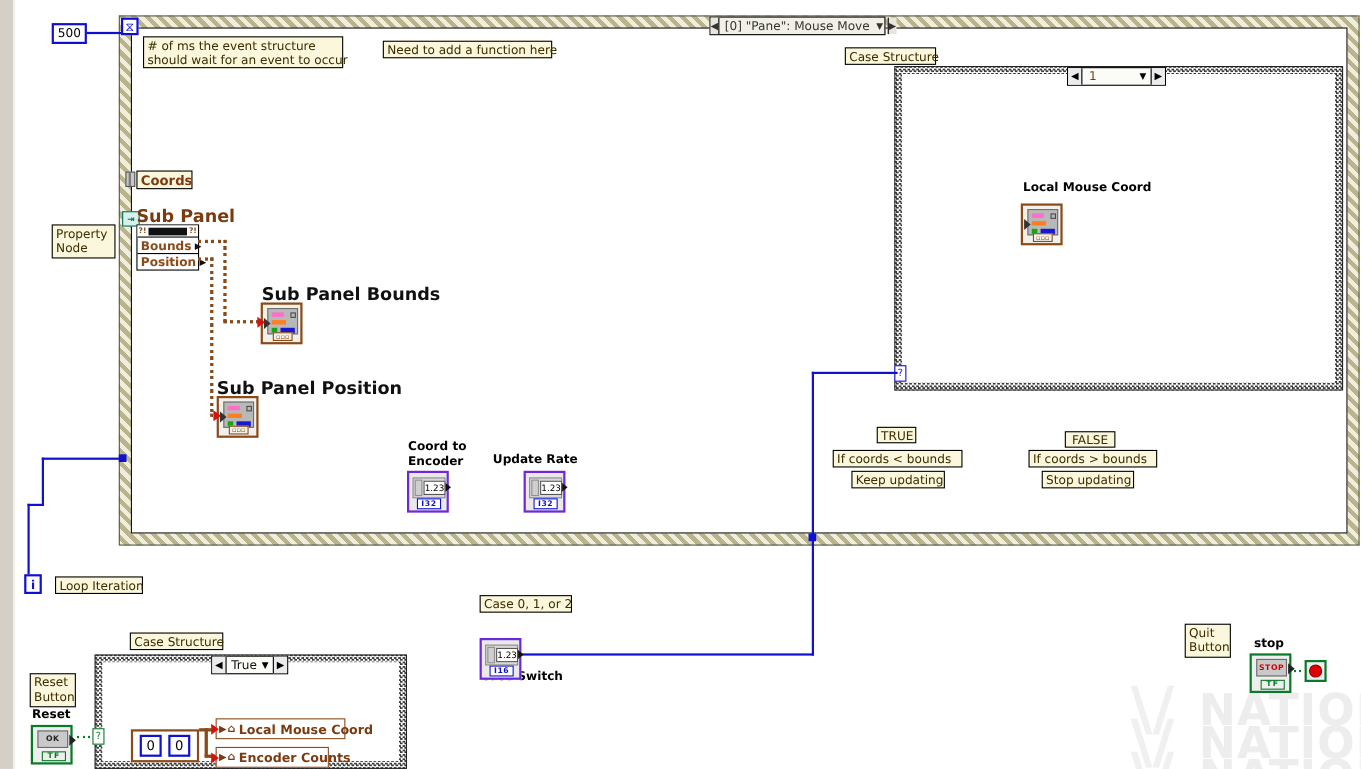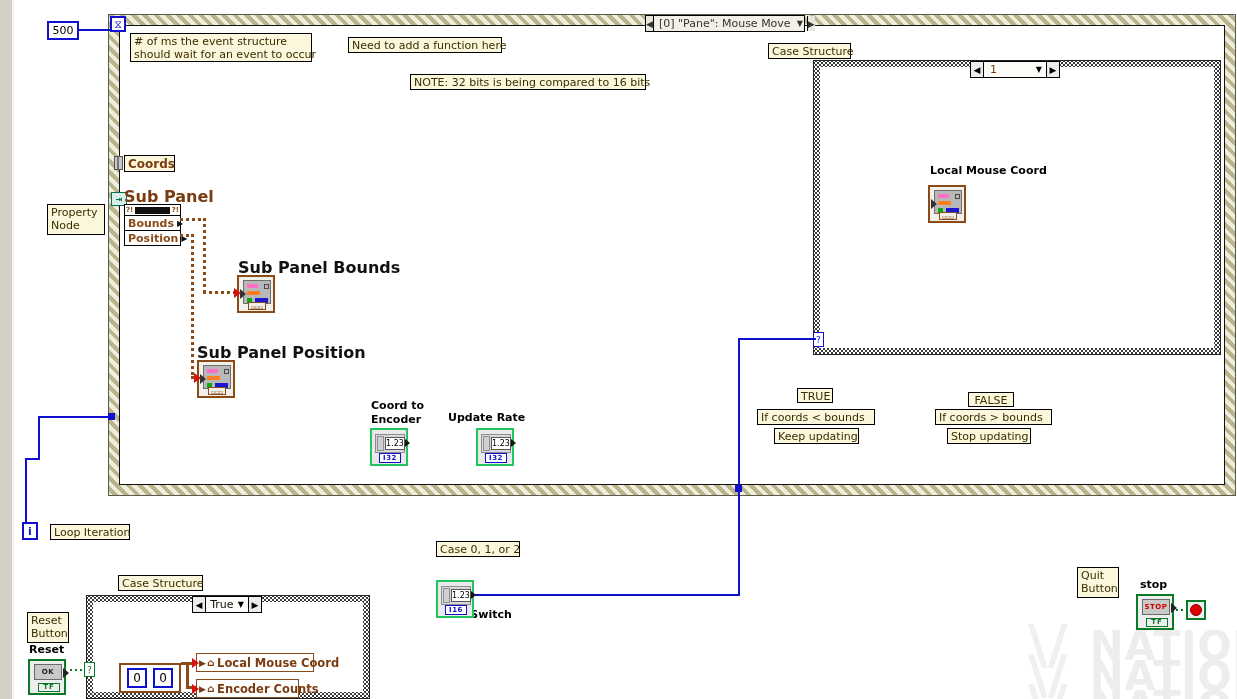--- a/index.html
+++ b/index.html
@@ -101,21 +101,21 @@
     box-sizing:border-box;display:flex;align-items:center;justify-content:center;
     font-size:11px;color:#1010d0;font-weight:bold;
   }
   .term-zero{
     position:absolute;width:20px;height:20px;border:2px solid #1010d0;background:#fff;
     box-sizing:border-box;display:flex;align-items:center;justify-content:center;
     font-size:12px;color:#000;
   }
 
   
-  .ind-num{position:absolute;width:38px;height:38px;border:2px solid #22c55e;background:#e9e9e9;box-sizing:border-box;}
+  .ind-num{position:absolute;width:38px;height:38px;border:2px solid #6d28d9;background:#e9e9e9;box-sizing:border-box;}
   .ind-num .body{position:absolute;left:3px;top:4px;width:30px;height:19px;background:#d9d9d9;border:1px solid #8c8c8c;box-sizing:border-box;}
   .ind-num .slider{position:absolute;left:1px;top:1px;width:7px;height:15px;background:#cfcfcf;border:1px solid #909090;box-sizing:border-box;}
   .ind-num .val{position:absolute;left:9px;top:2px;width:20px;height:13px;background:#fff;border:1px solid #555;box-sizing:border-box;font-size:8px;line-height:11px;text-align:center;color:#000;}
   .ind-num .tag{position:absolute;left:7px;bottom:1px;width:22px;height:10px;background:#fff;border:1px solid #1010d0;box-sizing:border-box;
     font-size:7px;line-height:8px;text-align:center;color:#1010d0;font-weight:bold;letter-spacing:0.5px;}
   .ind-num .nub{position:absolute;right:-4px;top:9px;width:0;height:0;border-top:4px solid transparent;border-bottom:4px solid transparent;border-left:5px solid #111;}
 
   
   .clus{position:absolute;width:38px;height:38px;border:2px solid #8a4b18;background:#f2f0ea;box-sizing:border-box;}
   .clus .face{position:absolute;left:4px;top:3px;width:28px;height:24px;background:#b8b8b8;border:1px solid #6e6e6e;box-sizing:border-box;}
@@ -199,21 +199,20 @@
   </div>
 
   <div class="term-num" style="left:47px;top:21px;width:32px;height:19px;">500</div>
   <div class="wire-blue" style="left:79px;top:29px;width:33px;height:2px;"></div>
   <div class="wire-blue" style="left:110px;top:18px;width:2px;height:13px;"></div>
   <div class="term-timeout" style="left:110px;top:16px;">⧖</div>
 
   <div class="note" style="left:130px;top:33px;width:182px;height:29px;"># of ms the event structure
 should wait for an event to occur</div>
   <div class="note" style="left:348px;top:37px;width:154px;height:16px;">Need to add a function here</div>
-  <div class="note" style="left:410px;top:74px;width:236px;height:16px;">NOTE: 32 bits is being compared to 16 bits</div>
   <div class="note" style="left:768px;top:43px;width:83px;height:16px;">Case Structure</div>
 
   <div class="coords-term" style="left:114px;top:156px;"></div>
   <div class="note" style="left:124px;top:155px;width:51px;height:17px;color:#7a3b10;font-size:12px;font-weight:bold;line-height:15px;">Coords</div>
 
   <div class="refnum-term" style="left:111px;top:192px;">⇥</div>
   <div class="label-brown" style="left:124px;top:190px;">Sub Panel</div>
   <div class="prop-node" style="left:124px;top:204px;width:57px;height:42px;">
     <div class="hdr">
       <span class="q">?!</span>

